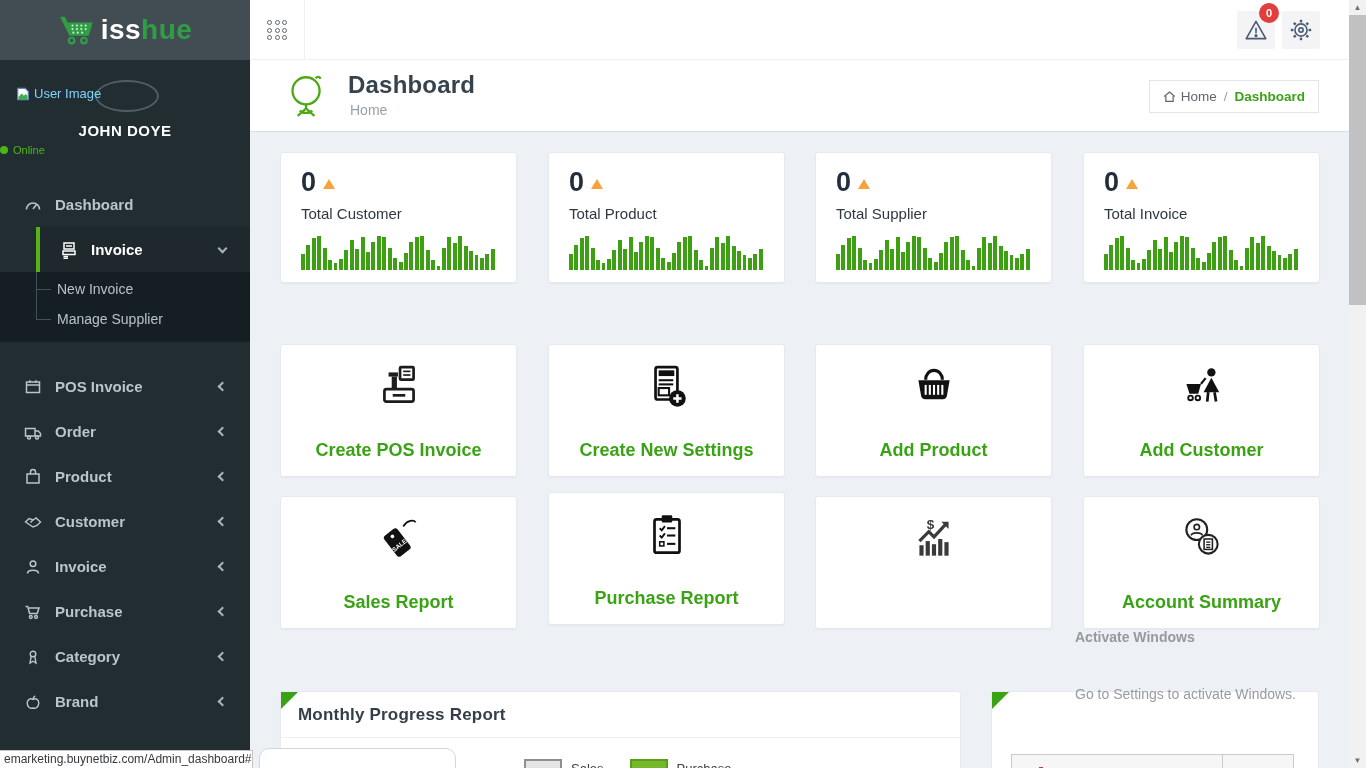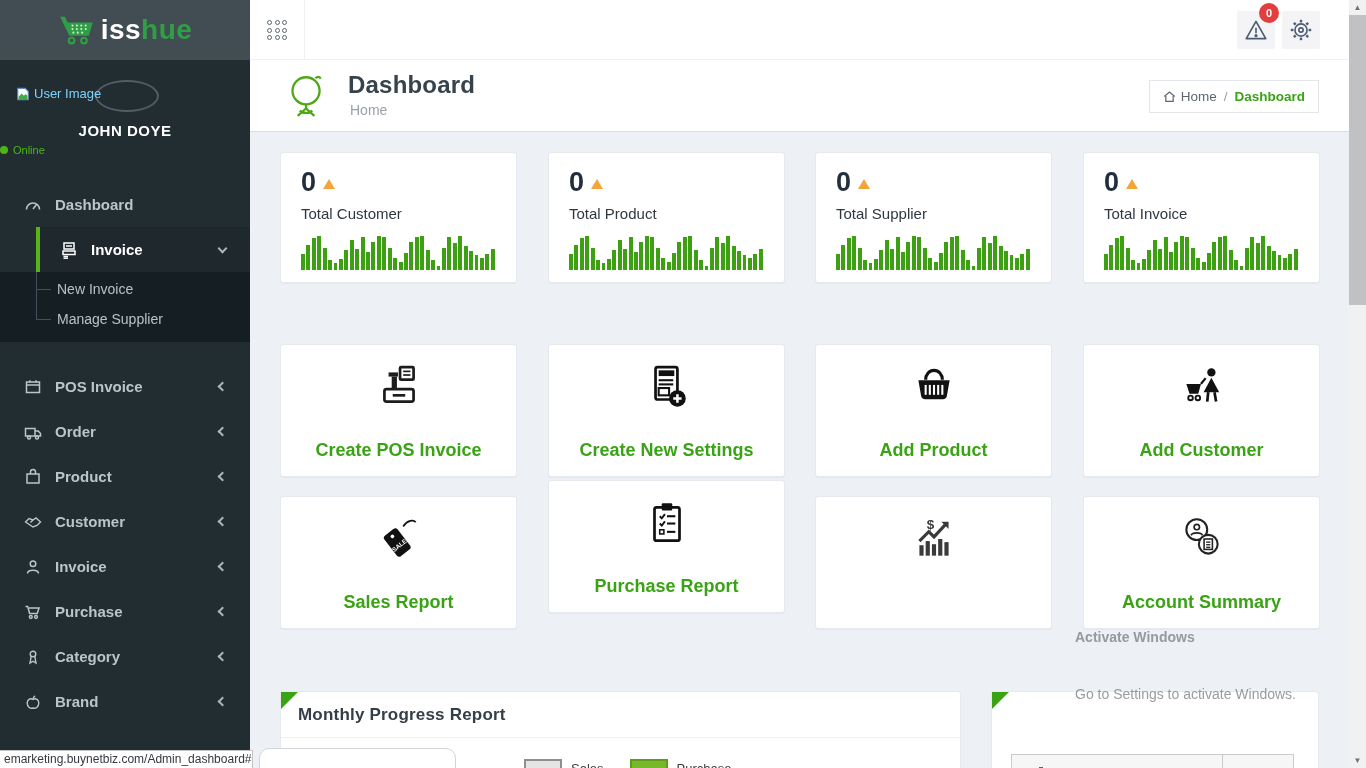--- a/index.html
+++ b/index.html
@@ -631,21 +631,21 @@
           <g transform="rotate(-38 22 27)">
             <rect x="14" y="15" width="16" height="25" rx="3" fill="#111"></rect>
             <circle cx="22" cy="20" r="1.8" fill="#fff"></circle>
             <text x="22" y="33" font-size="6" font-weight="bold" fill="#fff" text-anchor="middle" font-family="Liberation Sans, sans-serif">SALE</text>
           </g>
           <path d="M28 12c4-6 10-7 12-4" fill="none" stroke="#111" stroke-width="1.6"></path>
         </svg>
       </span>
       <span class="sc-label">Sales Report</span>
     </div>
-    <div class="card shortcut" style="left:298px; top:348px">
+    <div class="card shortcut" style="left:298px; top:360px">
       <span class="sc-icon">
         <svg width="50" height="50" viewBox="0 0 48 48">
           <rect x="12" y="9" width="24" height="32" rx="2" fill="none" stroke="#111" stroke-width="2.6"></rect>
           <rect x="19" y="5" width="10" height="7" rx="1" fill="#111"></rect>
           <path d="M17 17.5l2 2 3-4" fill="none" stroke="#111" stroke-width="1.8"></path>
           <line x1="24" y1="17.5" x2="32" y2="17.5" stroke="#111" stroke-width="2"></line>
           <path d="M17 24.5l2 2 3-4" fill="none" stroke="#111" stroke-width="1.8"></path>
           <line x1="24" y1="24.5" x2="32" y2="24.5" stroke="#111" stroke-width="2"></line>
           <rect x="17" y="30.5" width="4" height="4" fill="none" stroke="#111" stroke-width="1.5"></rect>
           <line x1="24" y1="32.5" x2="32" y2="32.5" stroke="#111" stroke-width="2"></line>

